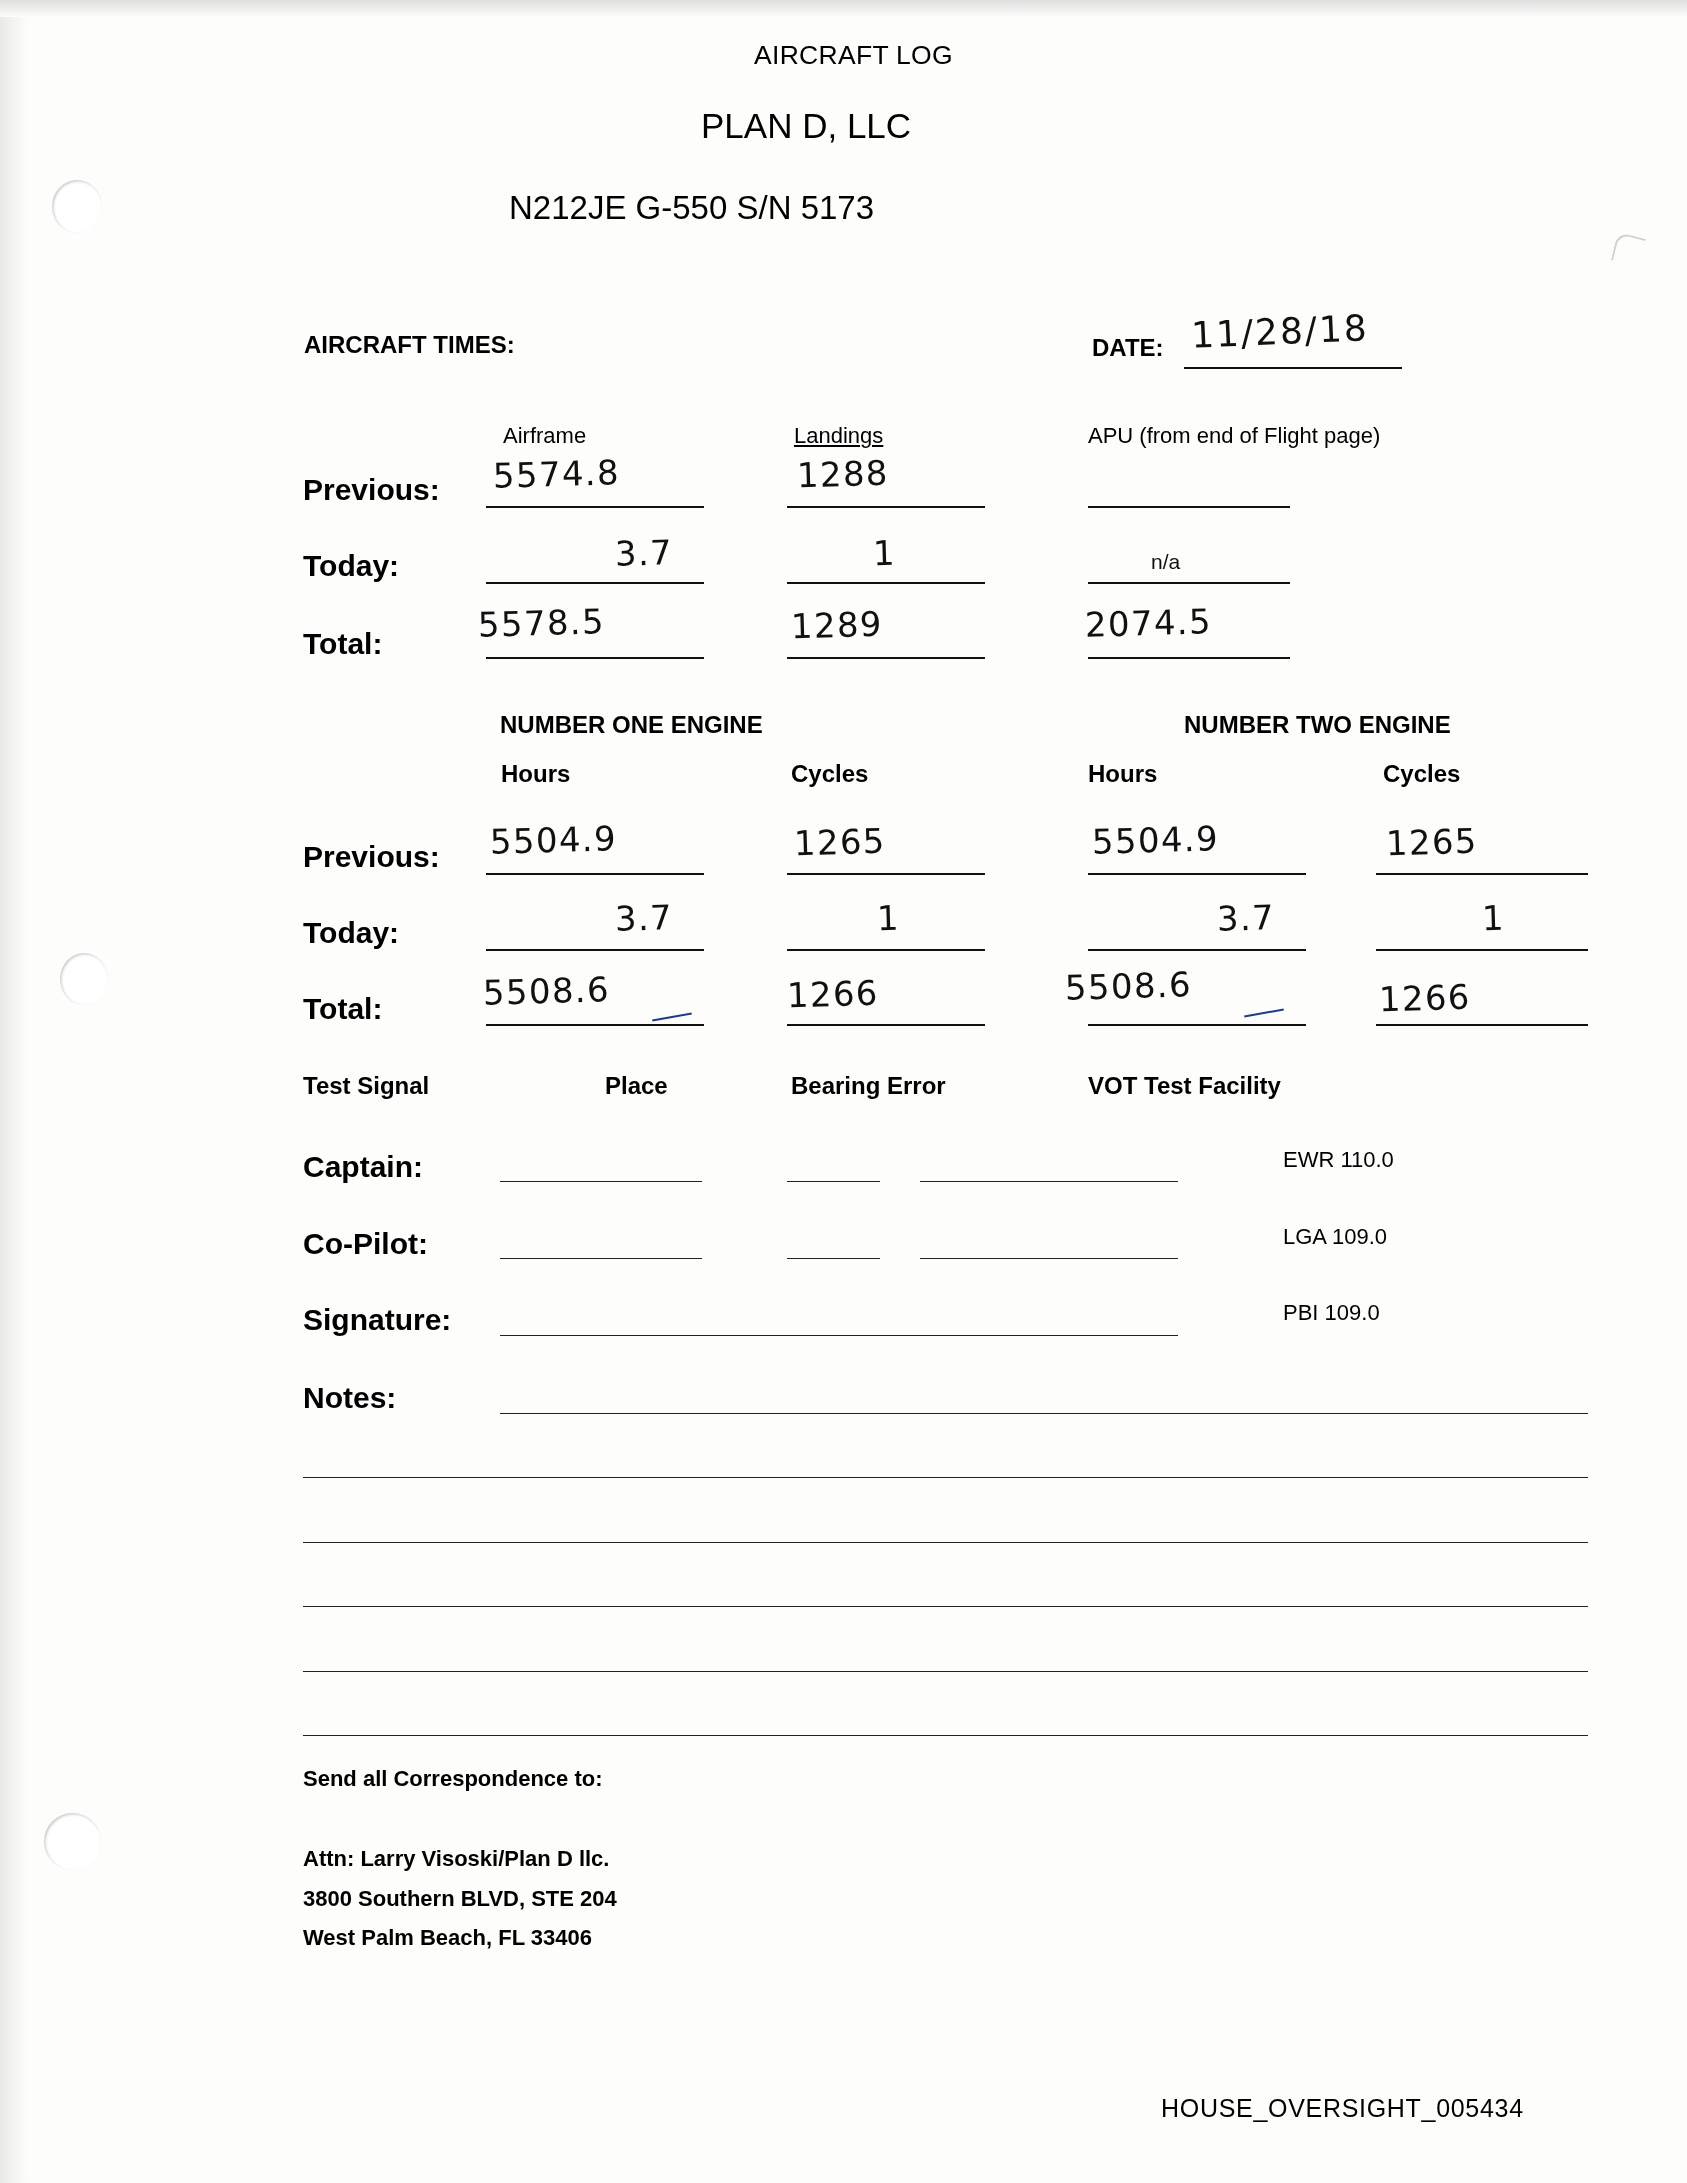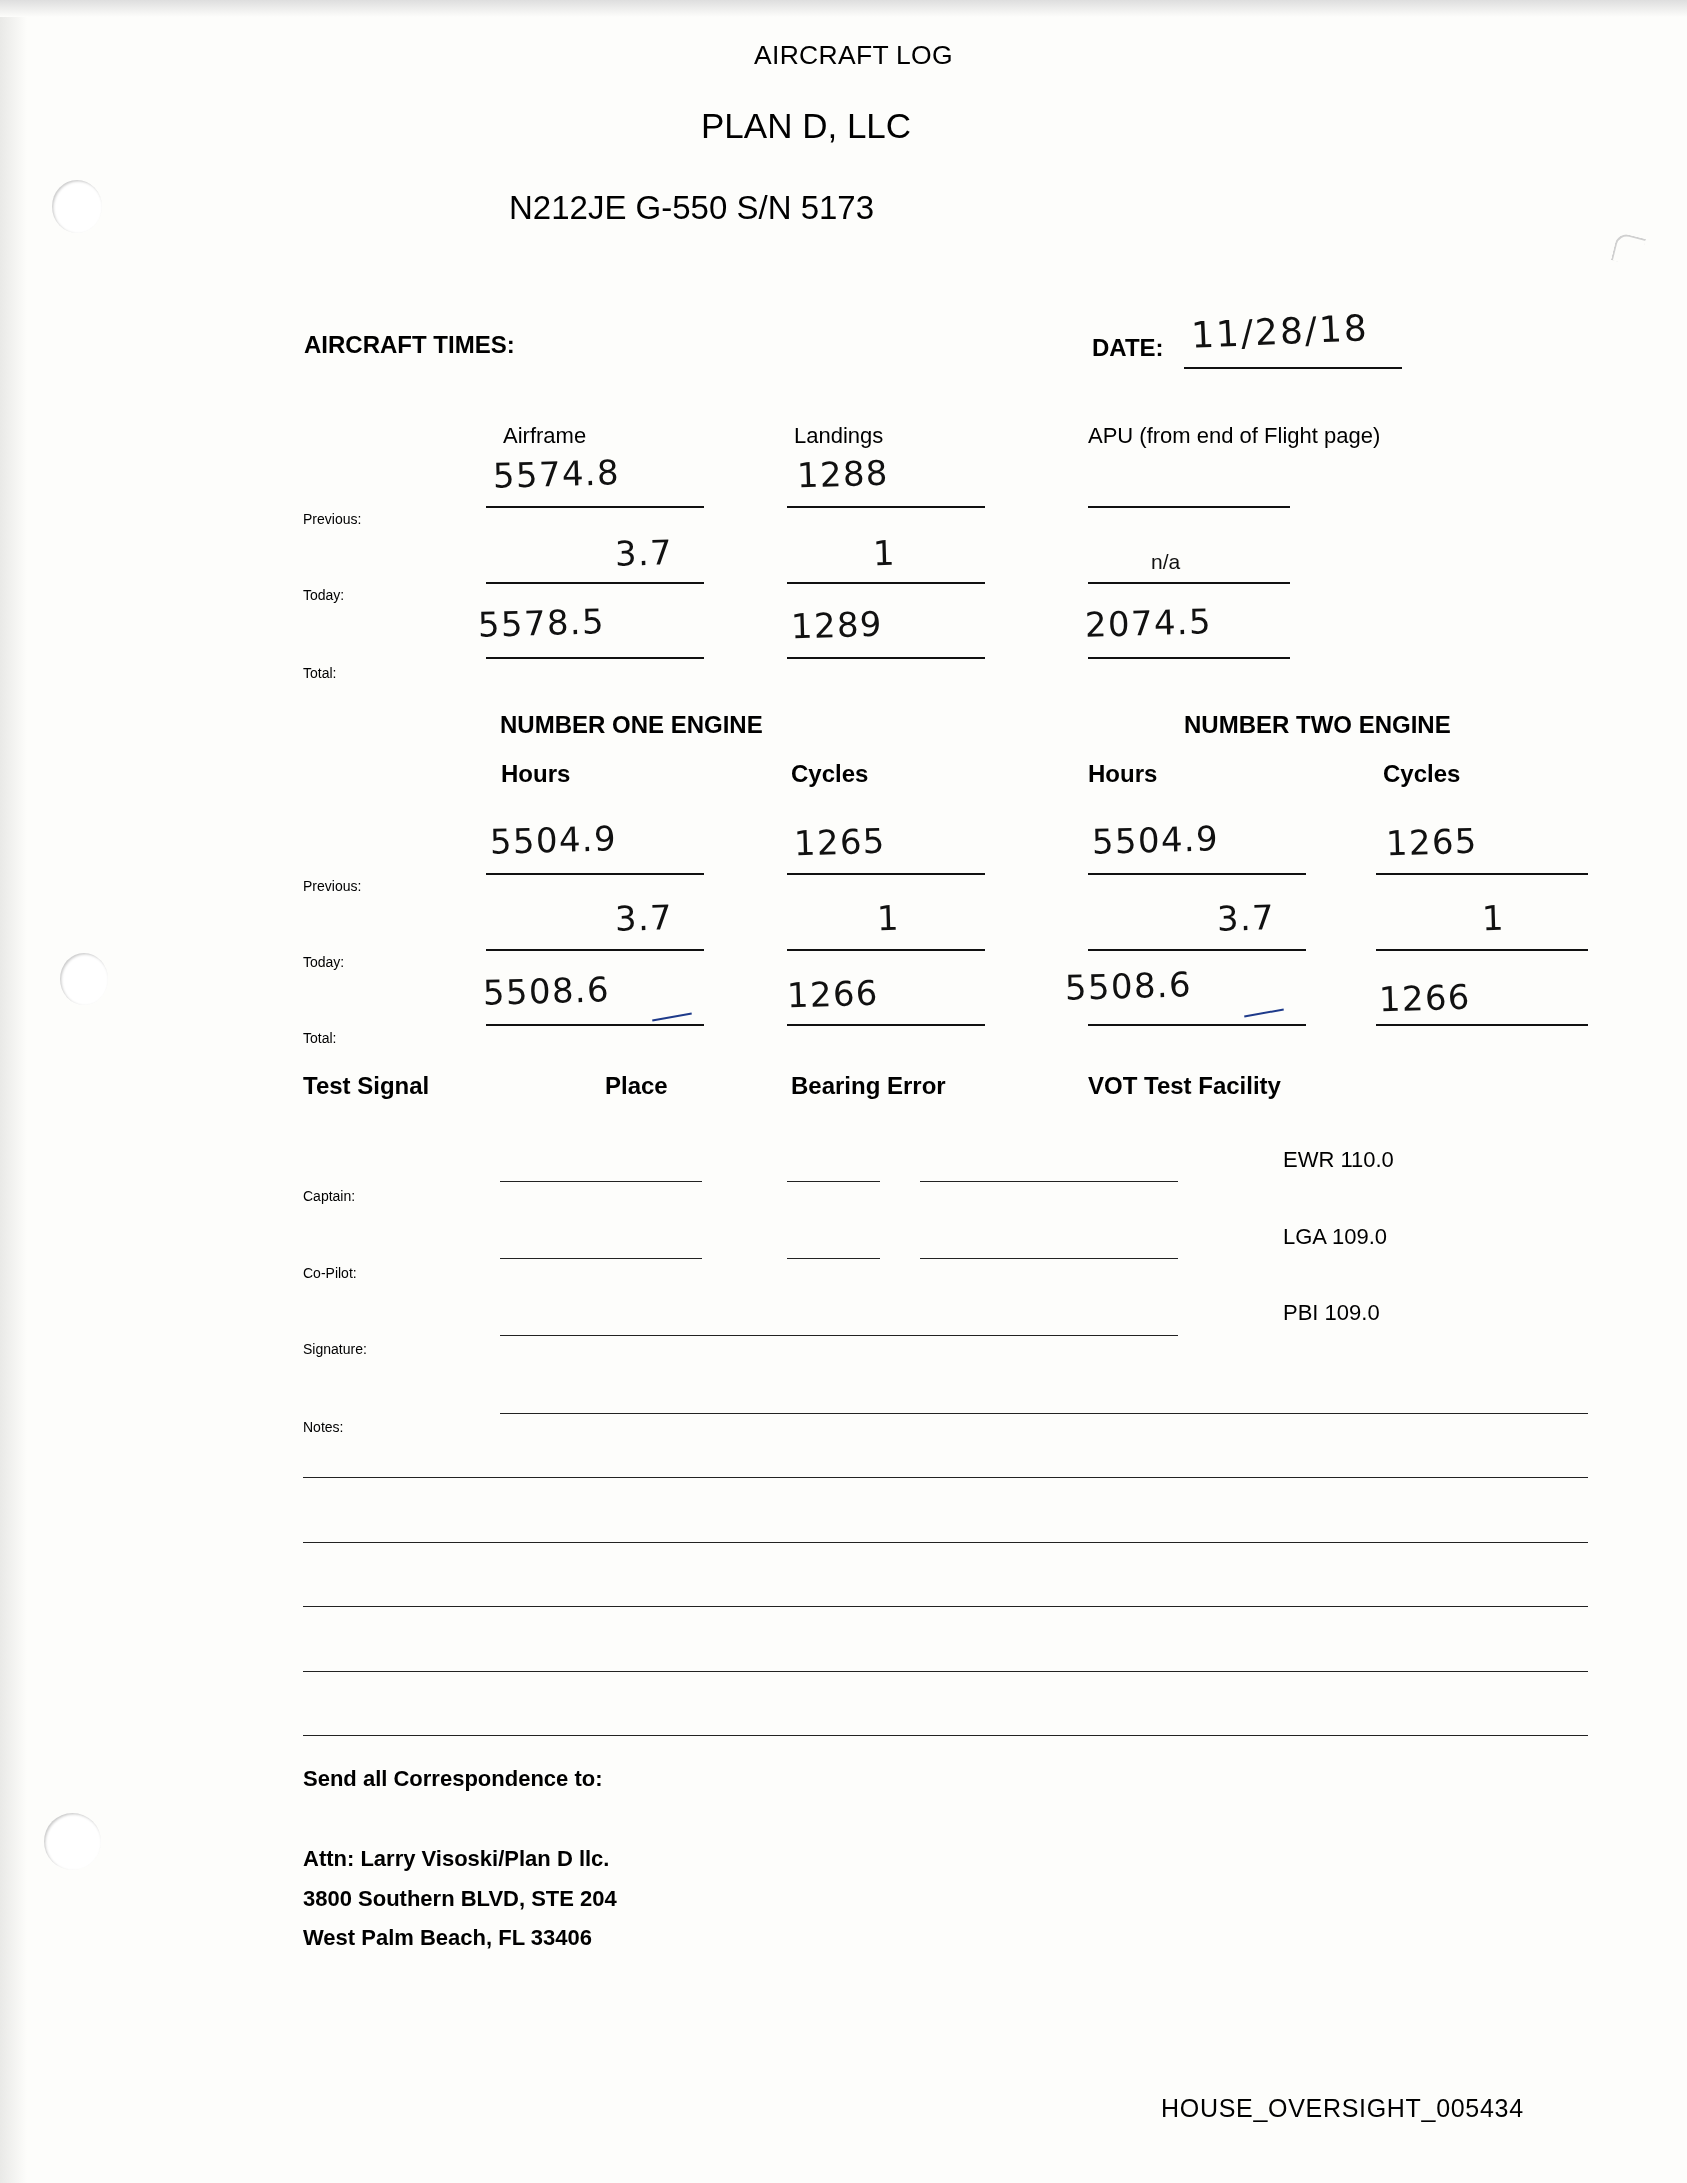--- a/index.html
+++ b/index.html
@@ -77,23 +77,22 @@
   }
   .col-head {
     font-size: 22px;
     font-weight: 400;
   }
   .col-head-b {
     font-size: 24px;
     font-weight: 700;
   }
   .row-label {
-    font-size: 14px;
-    font-weight: 400;
-    margin-top: 38px;
+    font-size: 30px;
+    font-weight: 700;
   }
   .plain {
     font-size: 22px;
     font-weight: 400;
   }
   .addr {
     font-size: 22px;
     font-weight: 700;
   }
   .footer-id {
@@ -155,21 +154,21 @@
   <div class="t title-big" style="left:701px; top:106px;">PLAN D, LLC</div>
   <div class="t title-big2" style="left:509px; top:189px;">N212JE G-550 S/N 5173</div>
 
   <div class="t sec-label" style="left:304px; top:331px;">AIRCRAFT TIMES:</div>
 
   <div class="t sec-label" style="left:1092px; top:334px;">DATE:</div>
   <div class="line" style="left:1184px; top:367px; width:218px;"></div>
   <div class="hw date" style="left:1191px; top:311px;">11/28/18</div>
 
   <div class="t col-head" style="left:503px; top:423px;">Airframe</div>
-  <div class="t col-head" style="left:794px; top:423px;">Landings</div>
+  <div class="t col-head" style="left:794px; top:423px;text-decoration:underline;">Landings</div>
   <div class="t col-head" style="left:1088px; top:423px;">APU (from end of Flight page)</div>
 
   <div class="t row-label" style="left:303px; top:473px;">Previous:</div>
   <div class="line" style="left:486px; top:506px; width:218px;"></div>
   <div class="line" style="left:787px; top:506px; width:198px;"></div>
   <div class="line" style="left:1088px; top:506px; width:202px;"></div>
   <div class="hw" style="left:493px; top:454px;">5574.8</div>
   <div class="hw" style="left:797px; top:454px;">1288</div>
 
   <div class="t row-label" style="left:303px; top:549px;">Today:</div>

